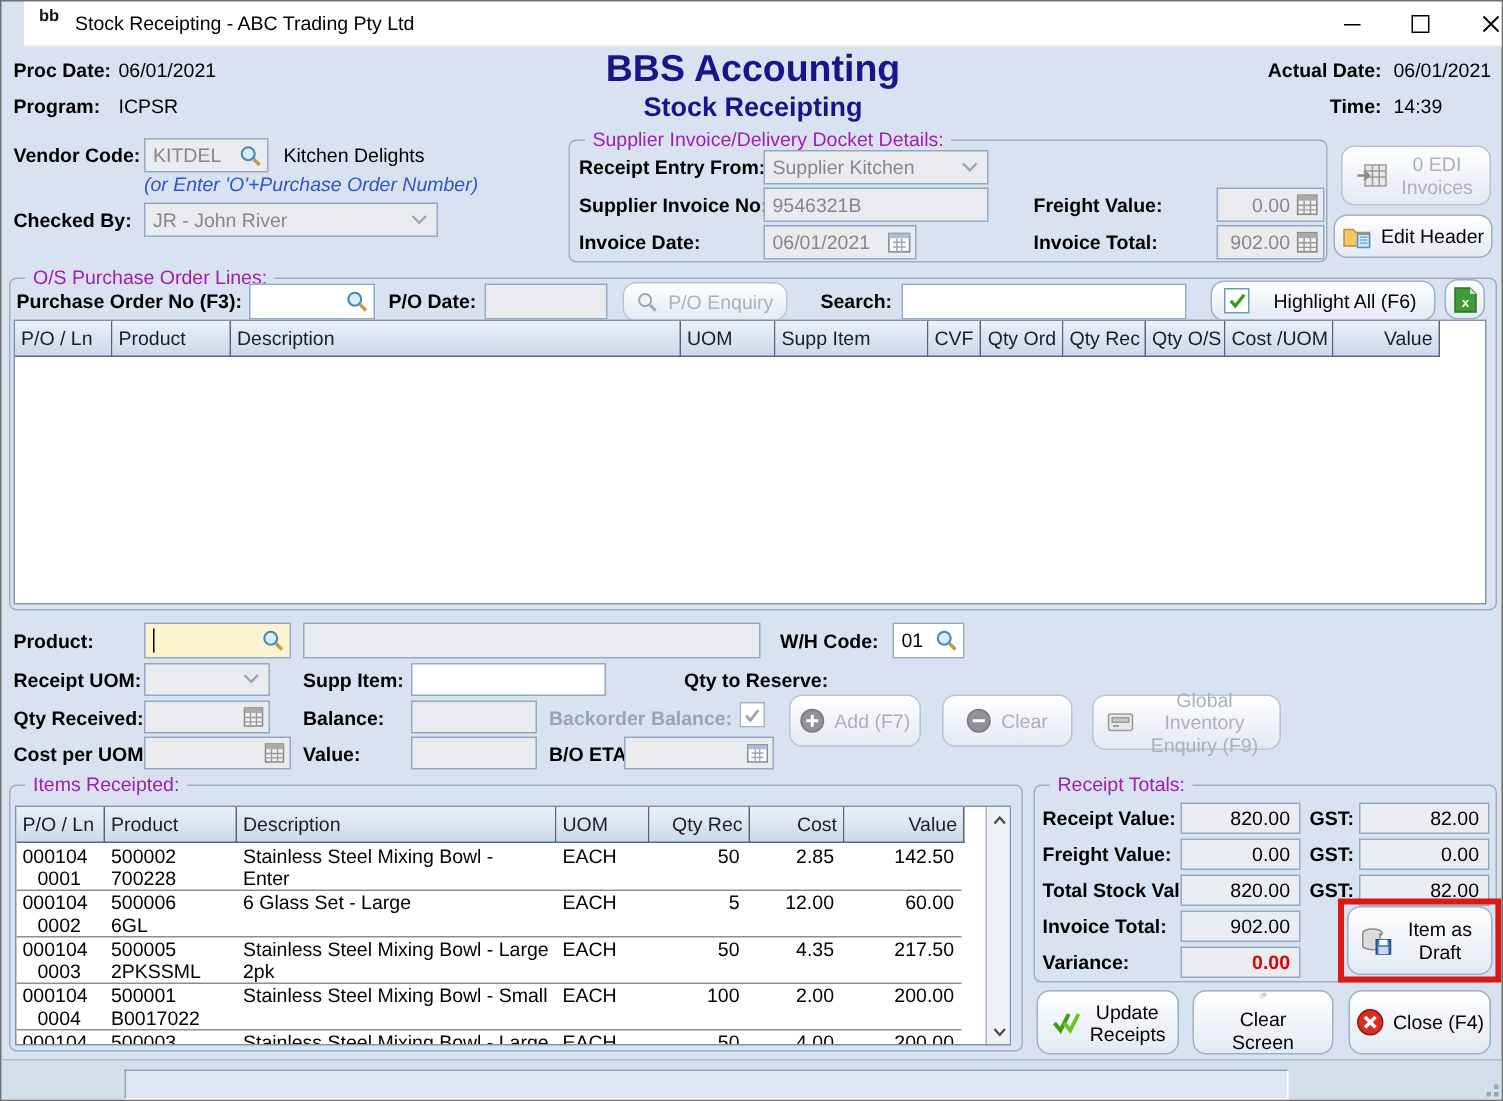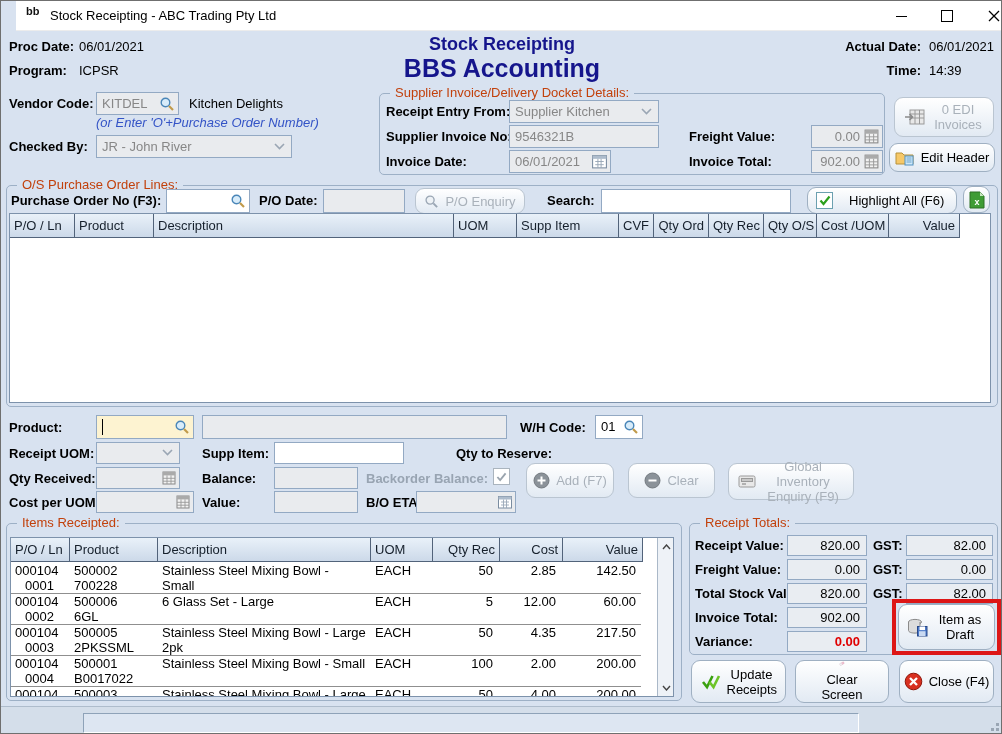--- a/index.html
+++ b/index.html
@@ -13,21 +13,21 @@
   
   .lbl{position:absolute;font-weight:bold;font-size:13px;color:#000;white-space:nowrap;}
   .val{position:absolute;font-size:13px;color:#000;white-space:nowrap;}
   .lbl.gray{color:#98a4b2;}
   .fld{position:absolute;box-sizing:border-box;border:1px solid #93a9c3;background:#e9ebee;color:#878787;
        font-size:13px;padding:3px 5px 0 5px;overflow:hidden;white-space:nowrap;}
   .fld.white{background:#fff;color:#000;}
   .fld.cream{background:#fdf3d1;}
   .fld.num{text-align:right;padding-right:22px;}
   .gb{position:absolute;border:1px solid #9db0c6;border-radius:5px;box-sizing:border-box;}
-  .gb-t{position:absolute;top:-9px;left:10px;background:#d8e2f0;padding:0 5px;color:#c2410c;font-size:13px;white-space:nowrap;}
+  .gb-t{position:absolute;top:-9px;left:10px;background:#d8e2f0;padding:0 5px;color:#a21caf;font-size:13px;white-space:nowrap;}
   .btn{position:absolute;display:flex;align-items:center;justify-content:center;gap:6px;border:1px solid #9fb0c2;
        border-radius:9px;background:linear-gradient(180deg,#ffffff,#e2eaf3);font-size:13px;color:#000;
        text-align:center;box-sizing:border-box;cursor:default;}
   .btn.dis{color:#a9b1ba;border-color:#bac5d1;}
   .btn .bt{line-height:15px;}
   .mag{position:absolute;top:3px;right:3px;}
   .chev{position:absolute;top:7px;right:6px;}
   .cico{position:absolute;top:2px;right:2px;}
   .cb{position:absolute;width:17px;height:17px;background:#fff;border:1px solid #6ba0b0;box-sizing:border-box;
       display:flex;align-items:center;justify-content:center;}
@@ -75,22 +75,22 @@
         </svg>
     </div>
   </div>
 
   <div class="lbl" style="left:8px;top:38px;">Proc Date:</div>
   <div class="val" style="left:78px;top:38px;">06/01/2021</div>
   <div class="lbl" style="left:8px;top:62px;">Program:</div>
   <div class="val" style="left:78px;top:62px;">ICPSR</div>
 
   <div id="heading-block">
+    <div id="app-title">BBS Accounting</div>
     <div id="app-subtitle">Stock Receipting</div>
-    <div id="app-title">BBS Accounting</div>
   </div>
 
   <div class="lbl" style="left:840px;top:38px;width:80px;text-align:right;">Actual Date:</div>
   <div class="val" style="left:928px;top:38px;">06/01/2021</div>
   <div class="lbl" style="left:840px;top:62px;width:80px;text-align:right;">Time:</div>
   <div class="val" style="left:928px;top:62px;">14:39</div>
 
   <div class="lbl" style="left:8px;top:95px;">Vendor Code:</div>
   <div class="fld" style="left:95px;top:91px;width:83px;height:23px;">
     <span>KITDEL</span>
@@ -314,21 +314,21 @@
     <div class="thead-cell" style="left:59px;width:88px;">Product</div>
     <div class="thead-cell" style="left:147px;width:213px;">Description</div>
     <div class="thead-cell" style="left:360px;width:62px;">UOM</div>
     <div class="thead-cell r" style="left:422px;width:67px;">Qty Rec</div>
     <div class="thead-cell r" style="left:489px;width:63px;">Cost</div>
     <div class="thead-cell r" style="left:552px;width:80px;">Value</div>
 
     <div class="irow" style="top:24px;">
       <div class="icell" style="left:4px;width:54px;"><span>000104</span><br><span style="padding-left:10px;">0001</span></div>
       <div class="icell" style="left:63px;width:83px;"><span>500002</span><br><span>700228</span></div>
-      <div class="icell" style="left:151px;width:208px;"><span>Stainless Steel Mixing Bowl -</span><br><span>Small</span></div>
+      <div class="icell" style="left:151px;width:208px;"><span>Stainless Steel Mixing Bowl -</span><br><span>Enter</span></div>
       <div class="icell" style="left:364px;width:55px;">EACH</div>
       <div class="icell r" style="left:422px;width:60px;">50</div>
       <div class="icell r" style="left:489px;width:56px;">2.85</div>
       <div class="icell r" style="left:552px;width:73px;">142.50</div>
     </div>
 
     <div class="irow" style="top:55px;">
       <div class="icell" style="left:4px;width:54px;"><span>000104</span><br><span style="padding-left:10px;">0002</span></div>
       <div class="icell" style="left:63px;width:83px;"><span>500006</span><br><span>6GL</span></div>
       <div class="icell" style="left:151px;width:208px;"><span>6 Glass Set - Large</span><br><span></span></div>

